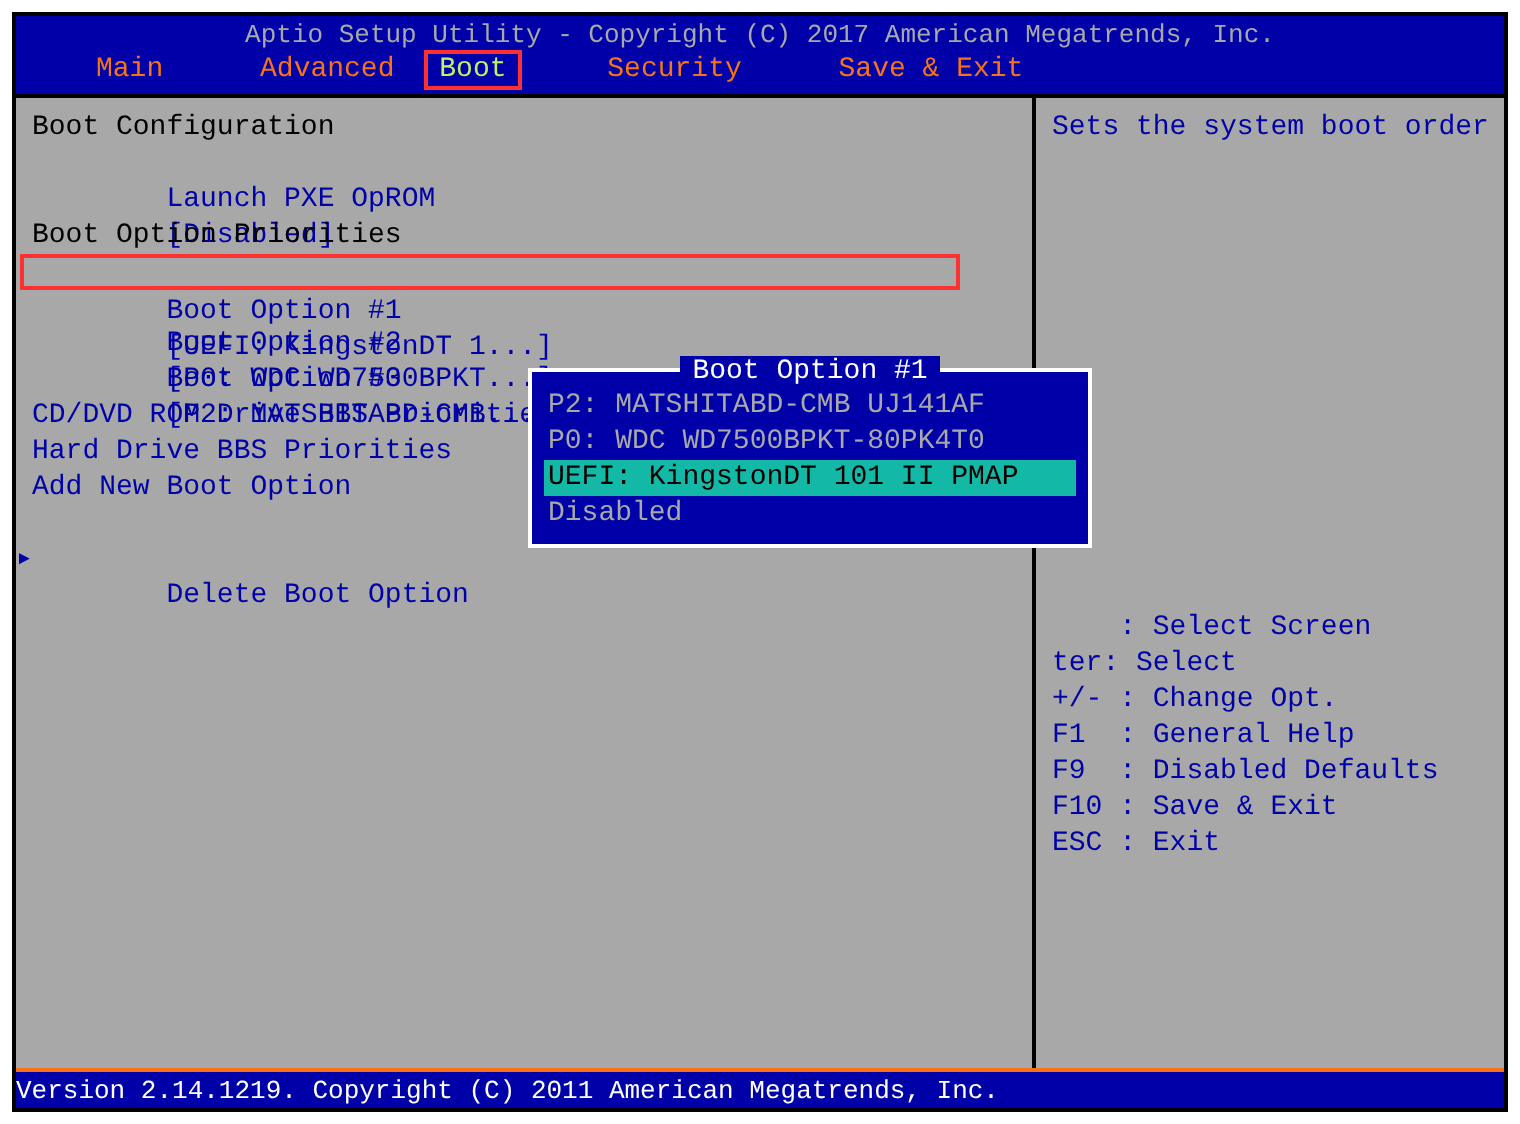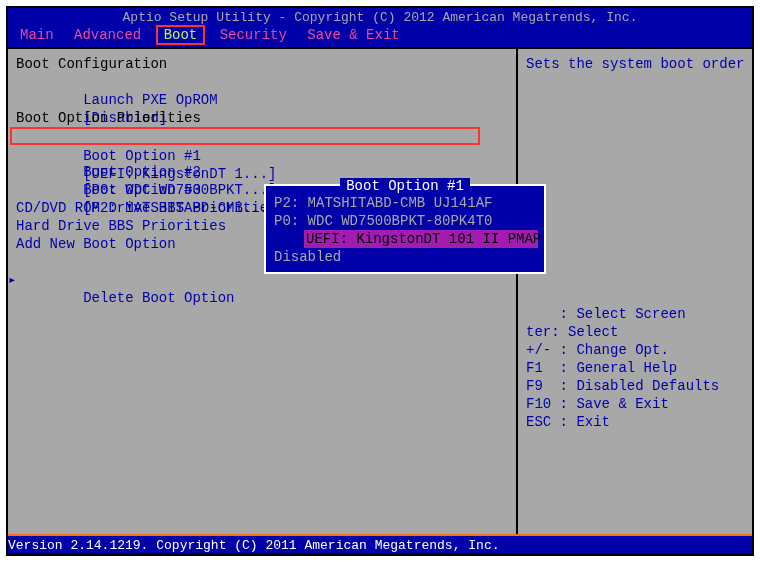--- a/index.html
+++ b/index.html
@@ -31,21 +31,22 @@
   }
   .menu-bar {
     background: #0000a8;
     color: #a8a8a8;
     padding: 1px 6px 4px 6px;
     font-size: 14px;
   }
   .tab {
     display: inline-block;
     padding: 0 6px;
-    color: #ec4899;
+    color: #f97316;
+    margin-left: 28px;
   }
   .tab.selected {
     color: #bef264;
     border: 2px solid #ff3030;
     padding: 0 6px;
     margin: -2px 0;
   }
   .middle {
     flex: 1;
     display: flex;
@@ -127,31 +128,30 @@
     padding: 0 6px;
     color: #fff;
   }
   .popup-item {
     height: 18px;
     line-height: 18px;
     padding-left: 2px;
     white-space: pre;
   }
   .popup-item.selected {
-    background: #a21caf;
+    background: #14b8a6;
     color: #000;
-    margin-left: 32px;
   }
 </style>
 </head>
 <body>
 
 <div class="bios-frame">
 
-  <div class="title-bar">Aptio Setup Utility - Copyright (C) 2012 American Megatrends, Inc.</div>
+  <div class="title-bar">Aptio Setup Utility - Copyright (C) 2017 American Megatrends, Inc.</div>
 
   <div class="menu-bar">
     <span class="tab">Main</span>
     <span class="tab">Advanced</span>
     <span class="tab selected">Boot</span>
     <span class="tab">Security</span>
     <span class="tab">Save &amp; Exit</span>
   </div>
 
   <div class="middle">

